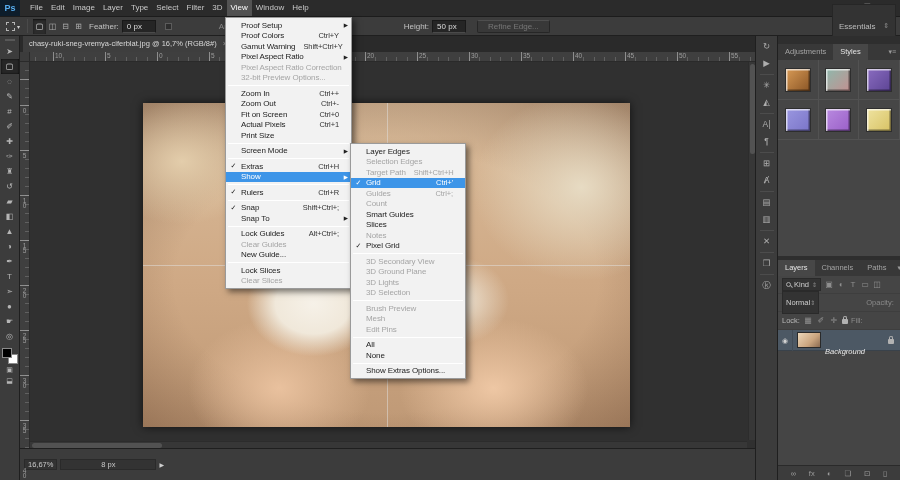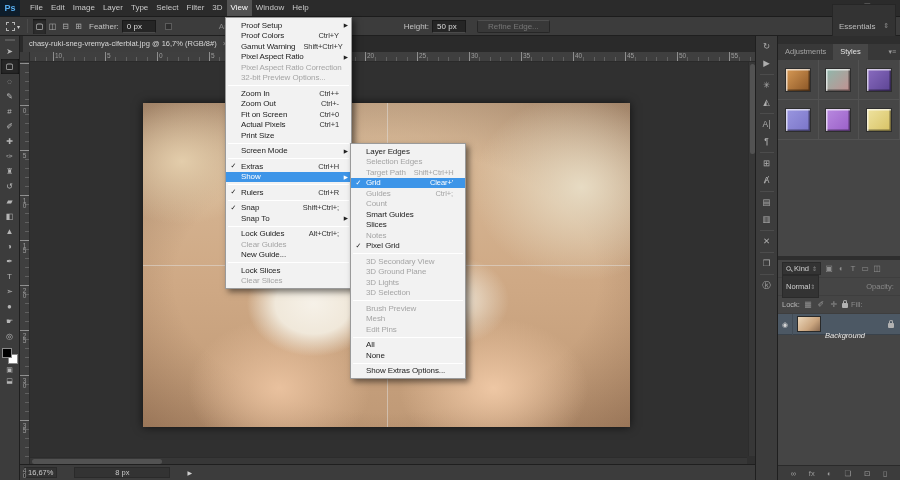--- a/index.html
+++ b/index.html
@@ -90,22 +90,22 @@
       radial-gradient(ellipse 75% 70% at 50% 55%, rgba(0,0,0,0) 58%, rgba(90,58,38,.45) 100%),
       linear-gradient(180deg, #dabd9c 0%, #cfa985 55%, #bf9976 100%); }
   .grid-v { position:absolute; left:50%; top:0; bottom:0; width:1px; background:rgba(225,225,225,.5); }
   .grid-h { position:absolute; top:50%; left:0; right:0; height:1px; background:rgba(225,225,225,.5); }
 
   .hscroll { position:absolute; left:0; right:8px; bottom:0; height:7px; background:#373737; border-top:1px solid #2c2c2c; }
   .hscroll .thumb { position:absolute; left:2px; top:1px; width:130px; height:5px; background:#525252; border-radius:3px; }
   .vscroll { position:absolute; top:0; bottom:8px; right:0; width:7px; background:#373737; border-left:1px solid #2c2c2c; }
   .vscroll .thumb { position:absolute; top:2px; left:1px; height:90px; width:5px; background:#525252; border-radius:3px; }
 
-  .status-bar { height:16px; background:#3c3c3c; border-top:1px solid #1f1f1f;
-    display:flex; align-items:center; color:#c8c8c8; font-size:7.5px; gap:17px; padding:0 4px; }
+  .status-bar { height:32px; background:#3c3c3c; border-top:1px solid #1f1f1f;
+    display:flex; align-items:center; color:#c8c8c8; font-size:7.5px; gap:3px; padding:0 4px; }
   .status-zoom { background:#333; border:1px solid #2a2a2a; padding:0 3px; height:11px; line-height:10px; }
   .status-info { background:#333; border:1px solid #2a2a2a; width:96px; text-align:center; height:11px; line-height:10px; }
   .status-arrow { color:#cfcfcf; font-size:6px; }
 
   
   .icon-strip { width:22px; background:#3c3c3c; border-left:1px solid #1f1f1f;
     display:flex; flex-direction:column; align-items:center; padding-top:2px; }
   .strip-icon { width:20px; height:17px; line-height:17px; text-align:center; color:#aeaeae; font-size:8.5px; }
   .strip-sep { width:14px; height:1px; background:#2d2d2d; border-bottom:1px solid #4c4c4c; margin:2px 0; }
 
@@ -354,20 +354,26 @@
           </div>
           <div class="swatch-cell">
             <div class="swatch" style="background: linear-gradient(135deg, rgb(185, 138, 224), rgb(154, 95, 200));"></div>
           </div>
           <div class="swatch-cell">
             <div class="swatch" style="background: linear-gradient(135deg, rgb(239, 227, 160), rgb(216, 194, 100));"></div>
           </div>
         </div>
     </div>
     <div class="group-gap"></div>
+    <div class="ptab-bar" id="layers-tabs">
+        <span class="ptab active">Layers</span>
+        <span class="ptab">Channels</span>
+        <span class="ptab">Paths</span>
+        <span class="ptab-menu">▾≡</span>
+      </div>
     <div class="lp-row">
       <div class="kind-box">
         <span class="mag"></span>
         <span>Kind</span>
         <span class="updown">⇕</span>
       </div>
       <div id="filter-icons" style="display:flex;gap:2px">
           <span class="mini-icon">▣</span>
           <span class="mini-icon">◐</span>
           <span class="mini-icon">T</span>
@@ -557,21 +563,21 @@
     </div>
     <div class="mrow dis">
       <span class="chk"></span>
       <span class="mlabel">Target Path</span>
       <span class="msc">Shift+Ctrl+H</span>
       <span class="arrow"></span>
     </div>
     <div class="mrow hl">
       <span class="chk">✓</span>
       <span class="mlabel">Grid</span>
-      <span class="msc">Clear+'</span>
+      <span class="msc">Ctrl+'</span>
       <span class="arrow"></span>
     </div>
     <div class="mrow dis">
       <span class="chk"></span>
       <span class="mlabel">Guides</span>
       <span class="msc">Ctrl+;</span>
       <span class="arrow"></span>
     </div>
     <div class="mrow dis">
       <span class="chk"></span>

